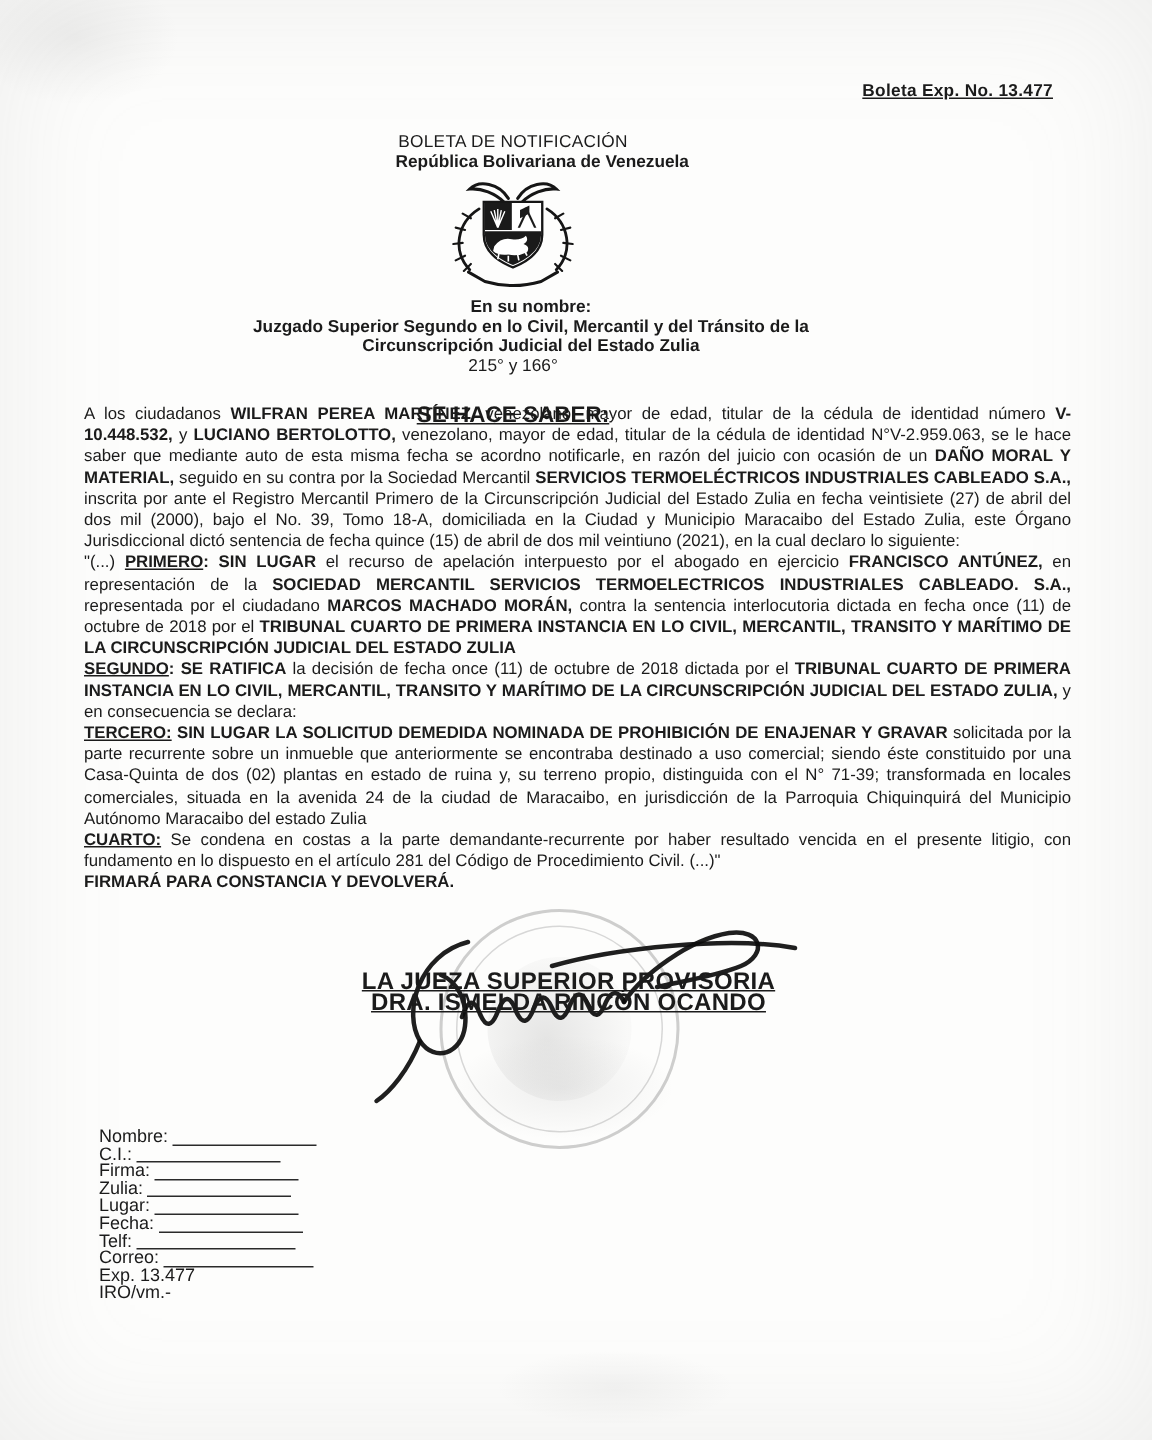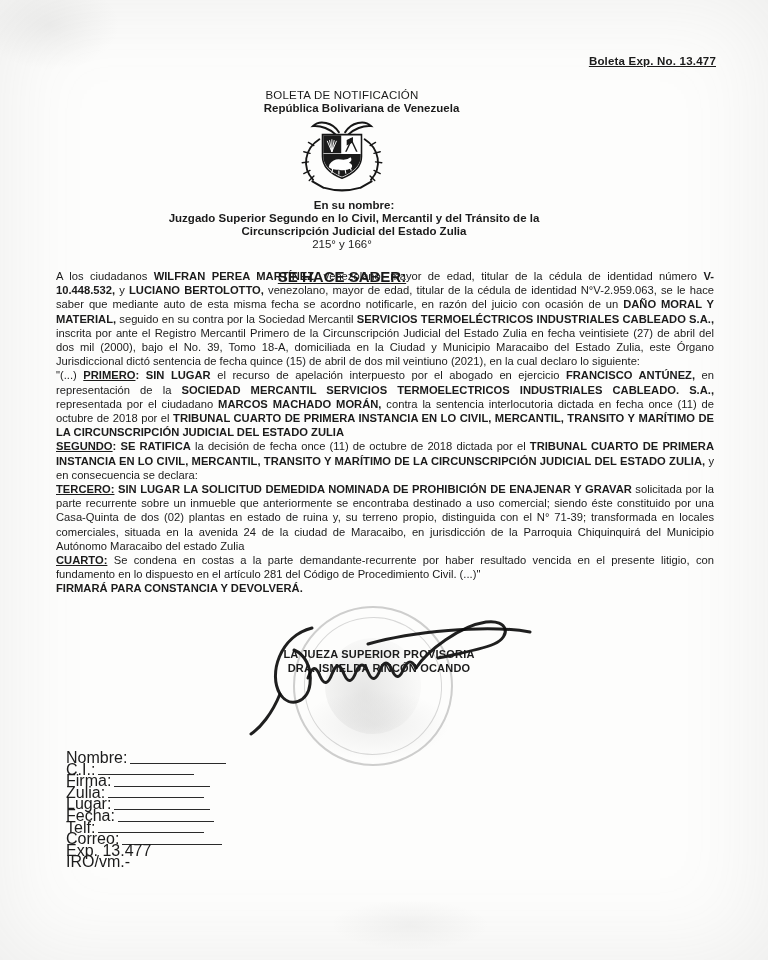--- a/index.html
+++ b/index.html
@@ -11,21 +11,21 @@
     position:relative;
     overflow:hidden;
   }
   .page{
     position:absolute;inset:0;
     background:#fdfdfc;
     box-shadow:inset 0 0 90px rgba(120,120,120,0.12);
   }
   
   .boleta-ref{
-    position:absolute;top:55px;right:52px;
+    position:absolute;top:55px;right:66px;
     font-size:11.5px;font-weight:bold;text-decoration:underline;
     letter-spacing:0.2px;
   }
   
   .header{
     position:absolute;top:89px;left:0;width:684px;
     text-align:center;line-height:13px;font-size:11.5px;
   }
   .header .t1{font-weight:normal;letter-spacing:0.2px;}
   .header .t2{font-weight:bold;padding-left:39px;}
@@ -52,27 +52,28 @@
     content:"";position:absolute;inset:9px;border-radius:50%;
     border:1.5px solid rgba(130,130,130,0.30);
   }
   .stamp::before{
     content:"";position:absolute;inset:30px;border-radius:50%;
     background:radial-gradient(circle at 40% 55%, rgba(120,120,120,0.18), rgba(120,120,120,0.03) 70%);
   }
   .signature-svg{position:absolute;left:248px;top:608px;}
   .sig-text{
     position:absolute;left:224px;top:648px;width:310px;
-    text-align:center;font-weight:bold;font-size:11px;line-height:13.5px;
+    text-align:center;font-weight:bold;font-size:16px;line-height:13.5px;
     letter-spacing:0.2px;
+    text-decoration:underline;
   }
   
   .form{
     position:absolute;left:66px;top:752px;
-    font-size:16px;line-height:11.6px;
+    font-size:12px;line-height:11.6px;
   }
   .form-row{display:flex;align-items:flex-end;height:11.6px;}
   .form-row .lbl{white-space:pre;}
   .blank{
     display:inline-block;height:9px;margin-left:3px;
     border-bottom:1.3px solid #2a2a2a;width:96px;
   }
   .form-row:nth-child(7) .blank{width:106px;}
   .form-row:nth-child(8) .blank{width:100px;}
   .form-static{height:11.6px;}

